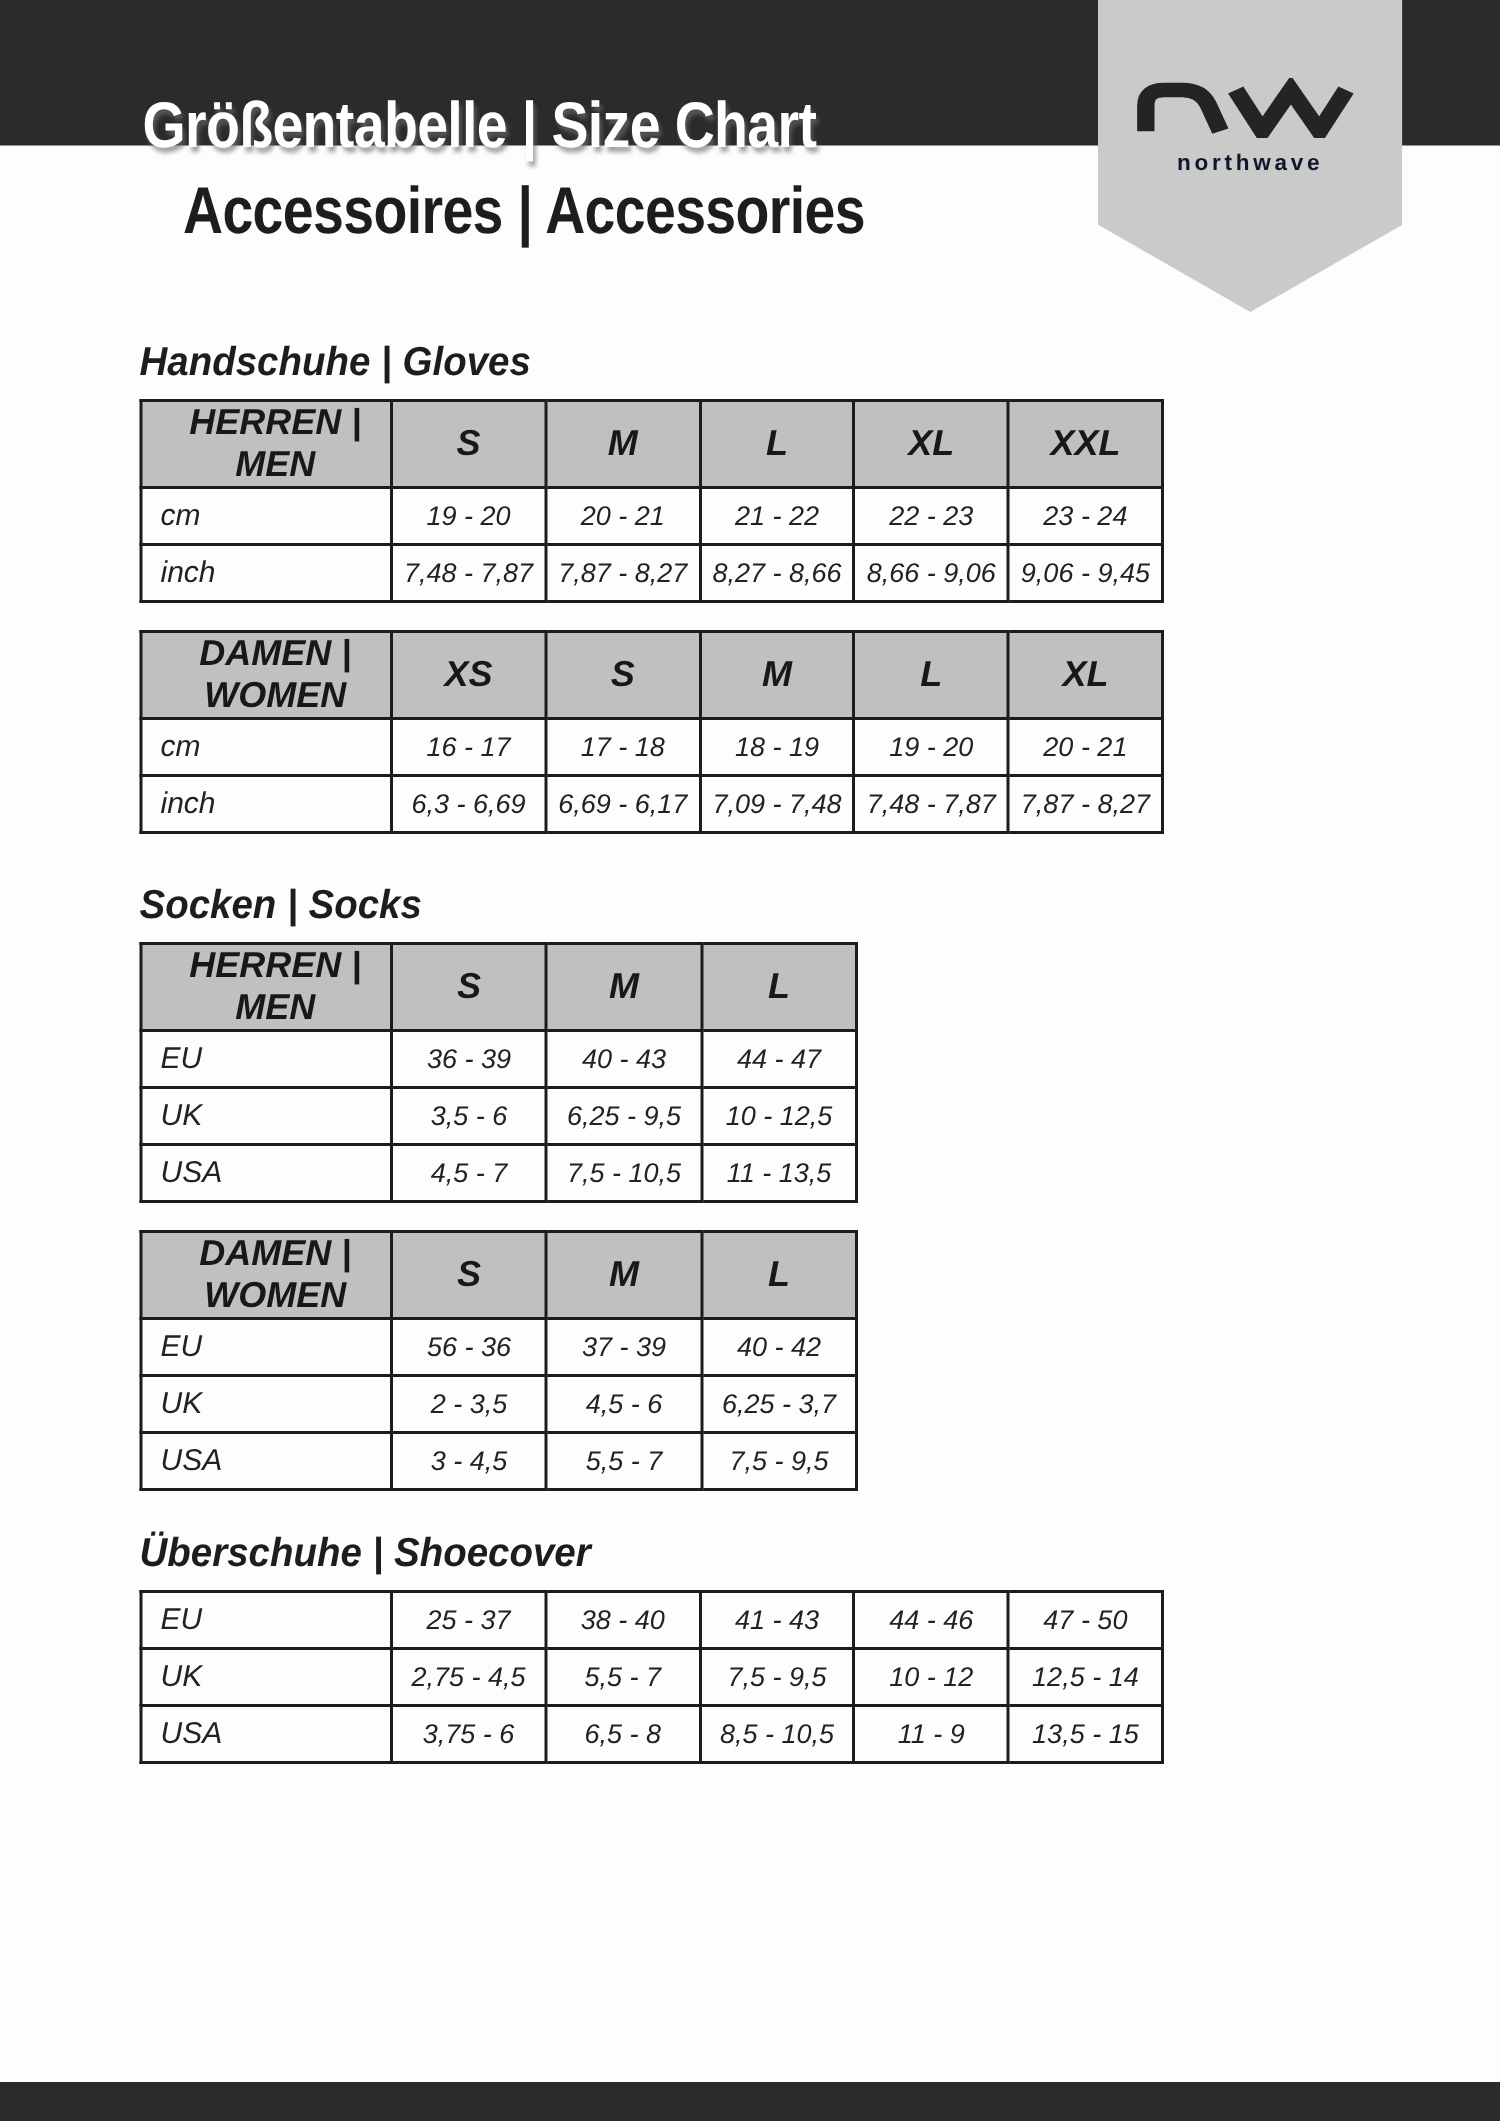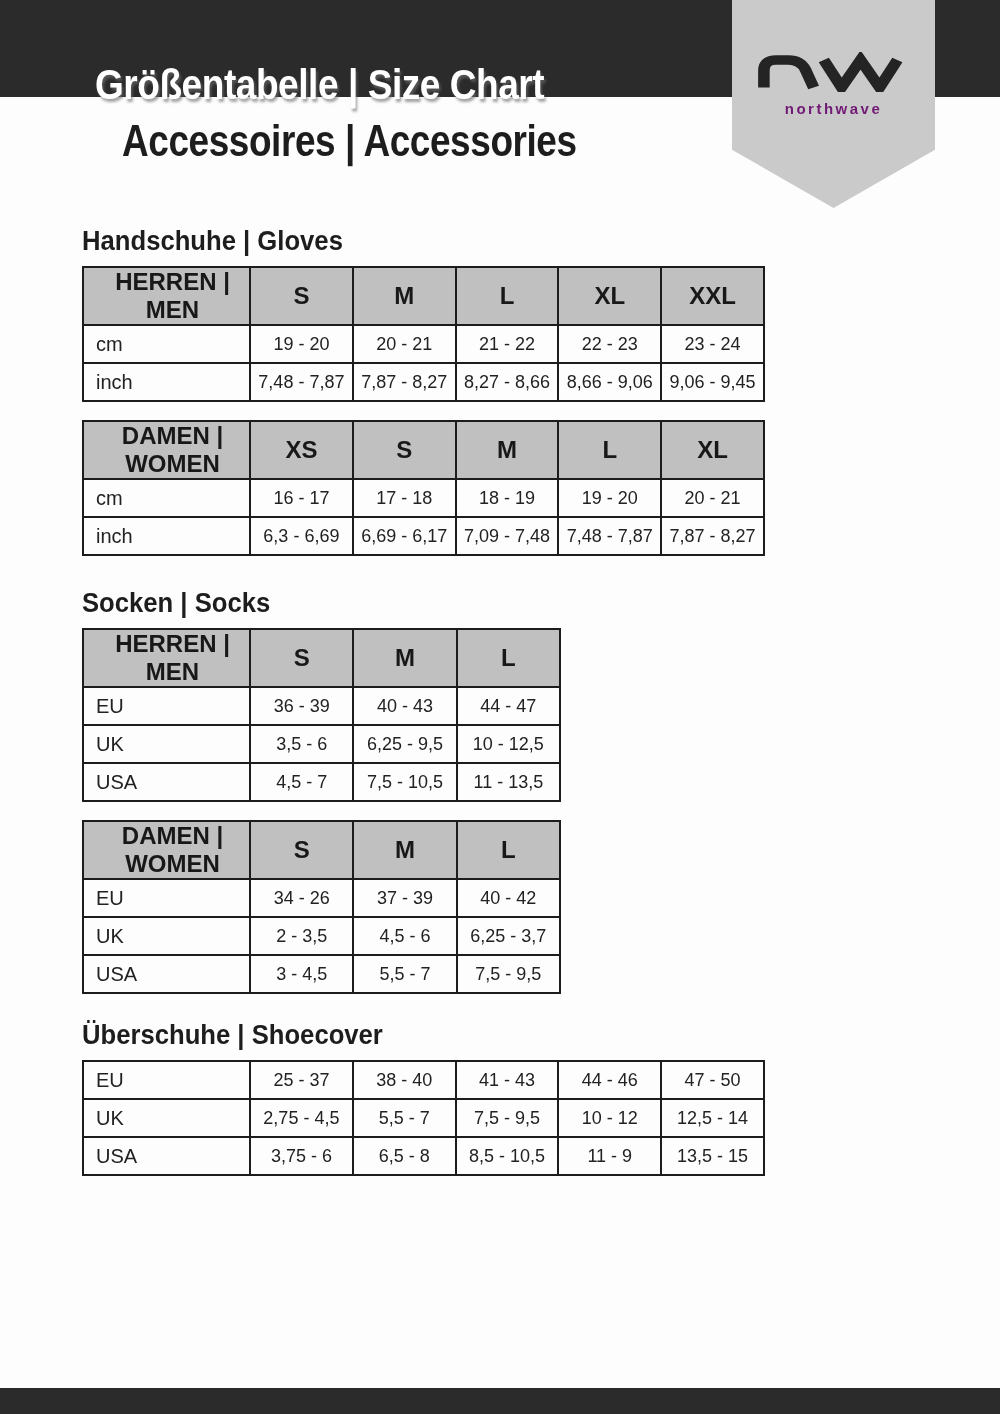--- a/index.html
+++ b/index.html
@@ -40,25 +40,25 @@
     width: 203px; height: 208px;
     background: #cacaca;
     clip-path: polygon(0 0, 100% 0, 100% 72%, 50% 100%, 0 72%);
     z-index: 2;
   }
   .badge svg { position: absolute; left: 21px; top: 52px; }
   .brand-name {
     position: absolute; top: 100px; left: 0;
     width: 100%; text-align: center;
     font-size: 15px; font-weight: bold; letter-spacing: 2.5px;
-    color: #701a75;
-  }
-
-  
-  .content { position: absolute; top: 226px; left: 82px; }
+    color: #0f172a;
+  }
+
+  
+  .content { position: absolute; top: 226px; left: 93px; font-style: italic; }
   h2.section {
     margin: 0 0 9px 0;
     font-size: 27px; font-weight: bold; line-height: 1.15;
     color: #1d1d1d; white-space: nowrap;
     transform: scaleX(0.95); transform-origin: left top;
   }
   h2.mt-a { margin-top: 32px; }
   h2.mt-b { margin-top: 26px; }
 
   table.size { border-collapse: collapse; table-layout: fixed; }
@@ -226,21 +226,21 @@
       </colgroup>
     <tbody>
         <tr class="head">
       <th class="lbl">DAMEN | WOMEN</th>
       <th>S</th>
       <th>M</th>
       <th>L</th>
     </tr>
     <tr>
       <td class="lbl">EU</td>
-      <td>34 - 26</td>
+      <td>56 - 36</td>
       <td>37 - 39</td>
       <td>40 - 42</td>
     </tr>
     <tr>
       <td class="lbl">UK</td>
       <td>2 - 3,5</td>
       <td>4,5 - 6</td>
       <td>6,25 - 3,7</td>
     </tr>
     <tr>

